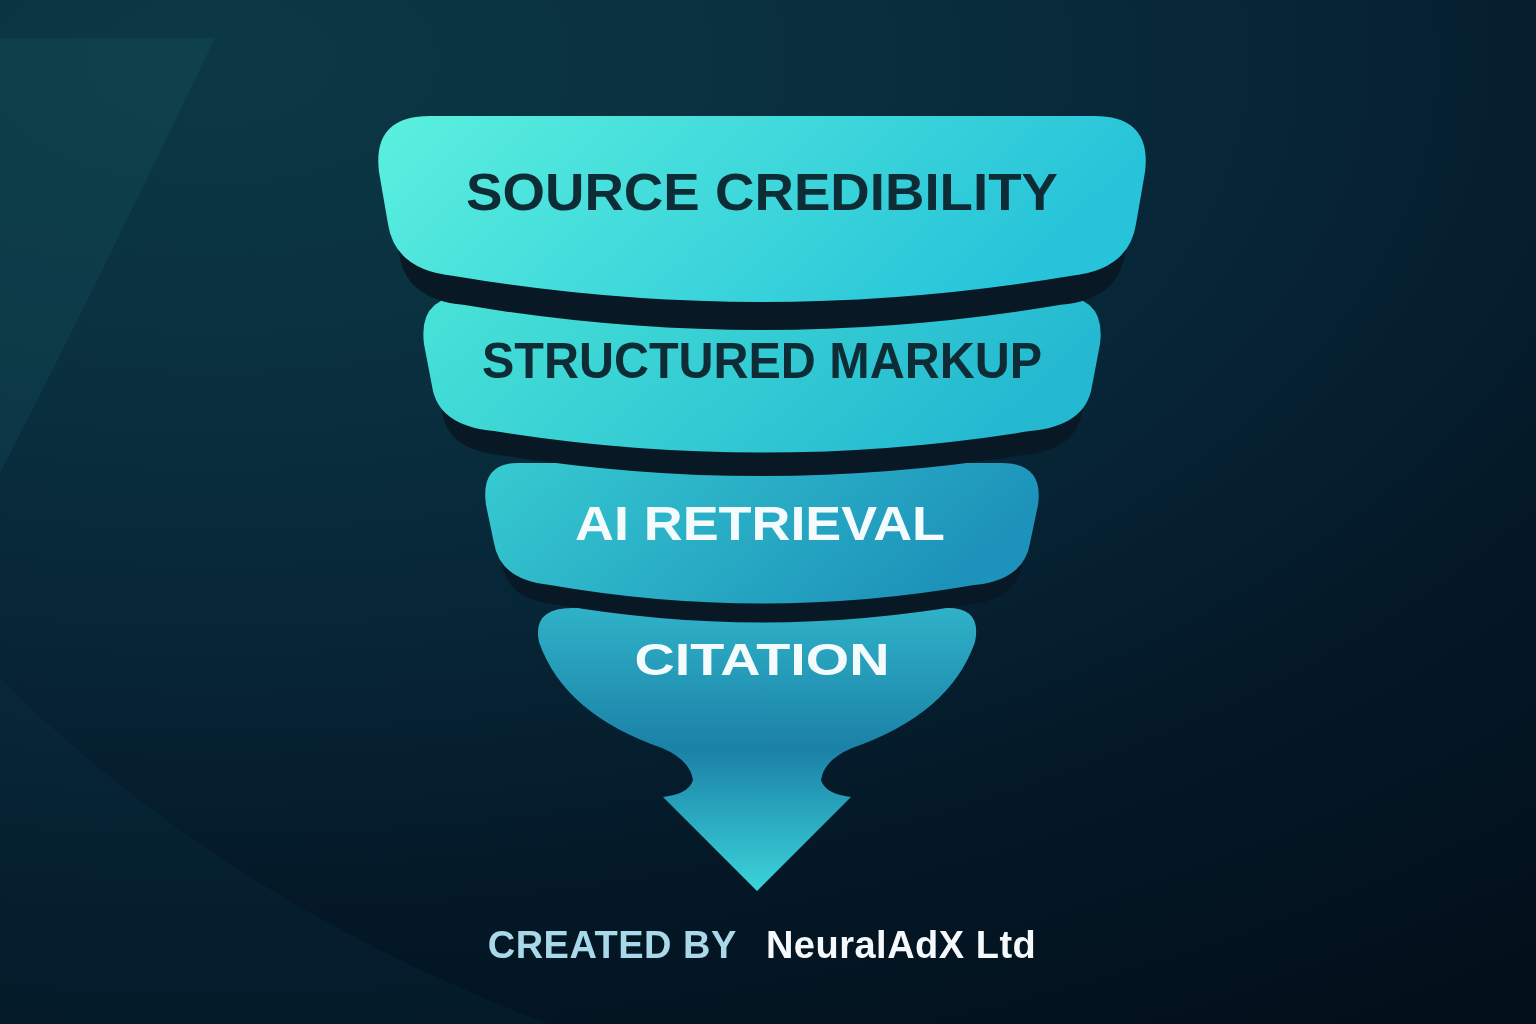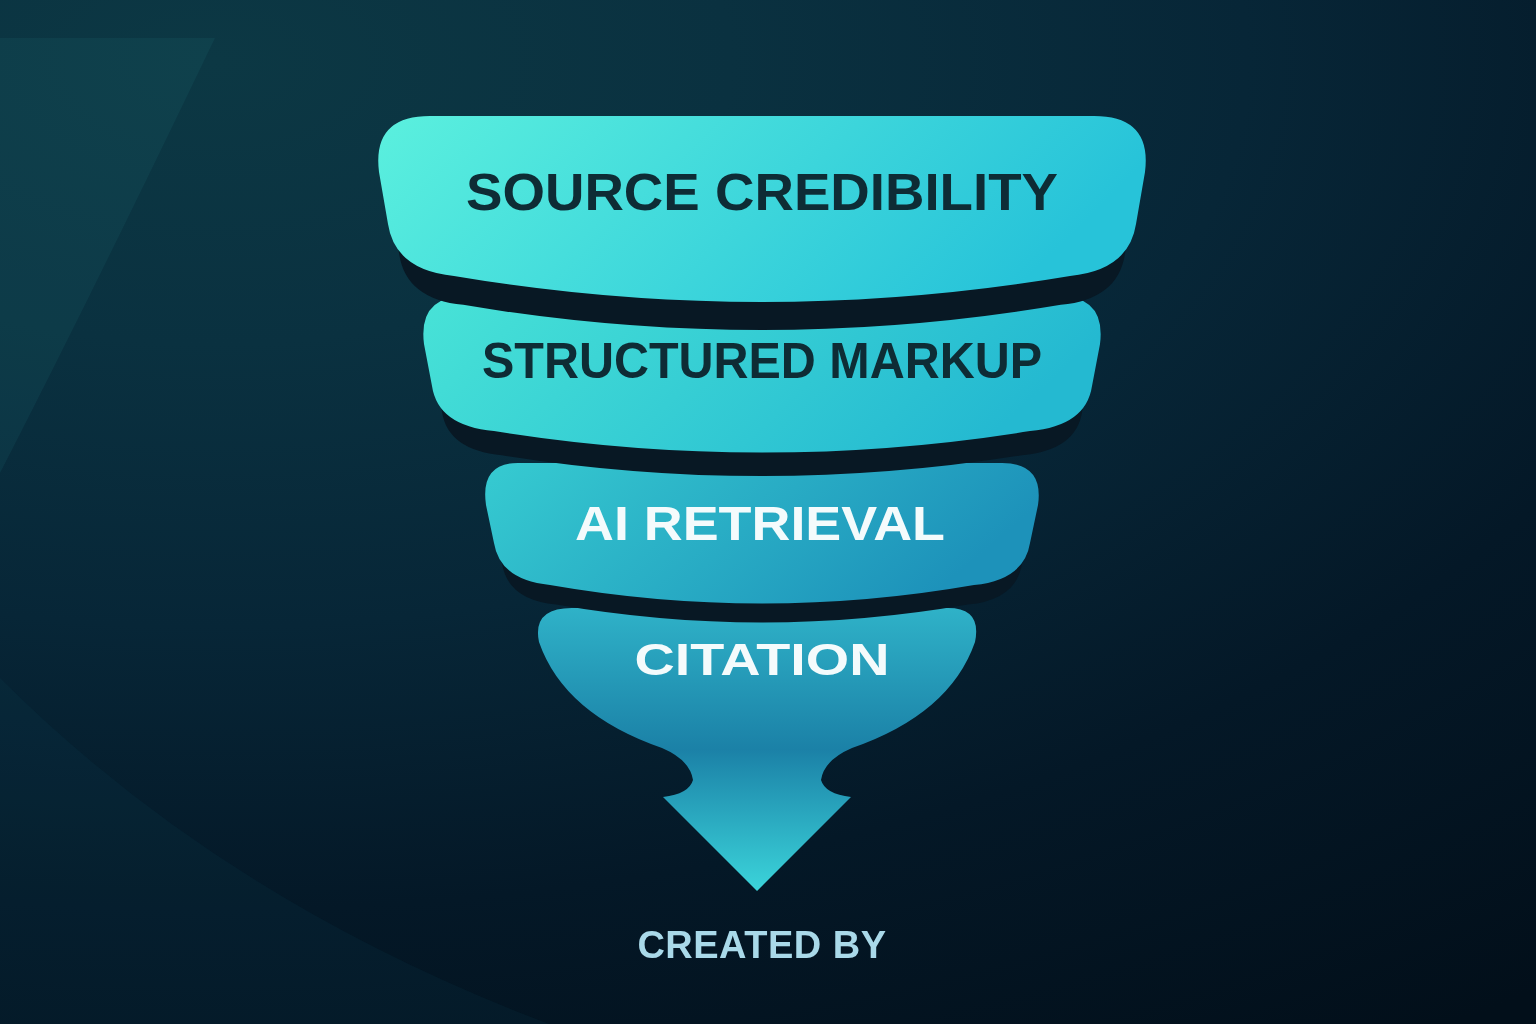--- a/index.html
+++ b/index.html
@@ -95,14 +95,15 @@
 
     <text class="tier-label dark" x="762" y="340" font-size="50" textLength="560" lengthAdjust="spacingAndGlyphs">STRUCTURED MARKUP</text>
 
     <text class="tier-label light" x="760" y="502" font-size="48" textLength="370" lengthAdjust="spacingAndGlyphs">AI RETRIEVAL</text>
 
     <text class="tier-label light" x="762" y="637" font-size="45" textLength="255" lengthAdjust="spacingAndGlyphs">CITATION</text>
   </svg>
 
   <div class="footer">
     <span class="prefix">CREATED BY</span>
+      <span class="brand">NeuralAdX Ltd</span>
   </div>
 </div>
 
 </body></html>

